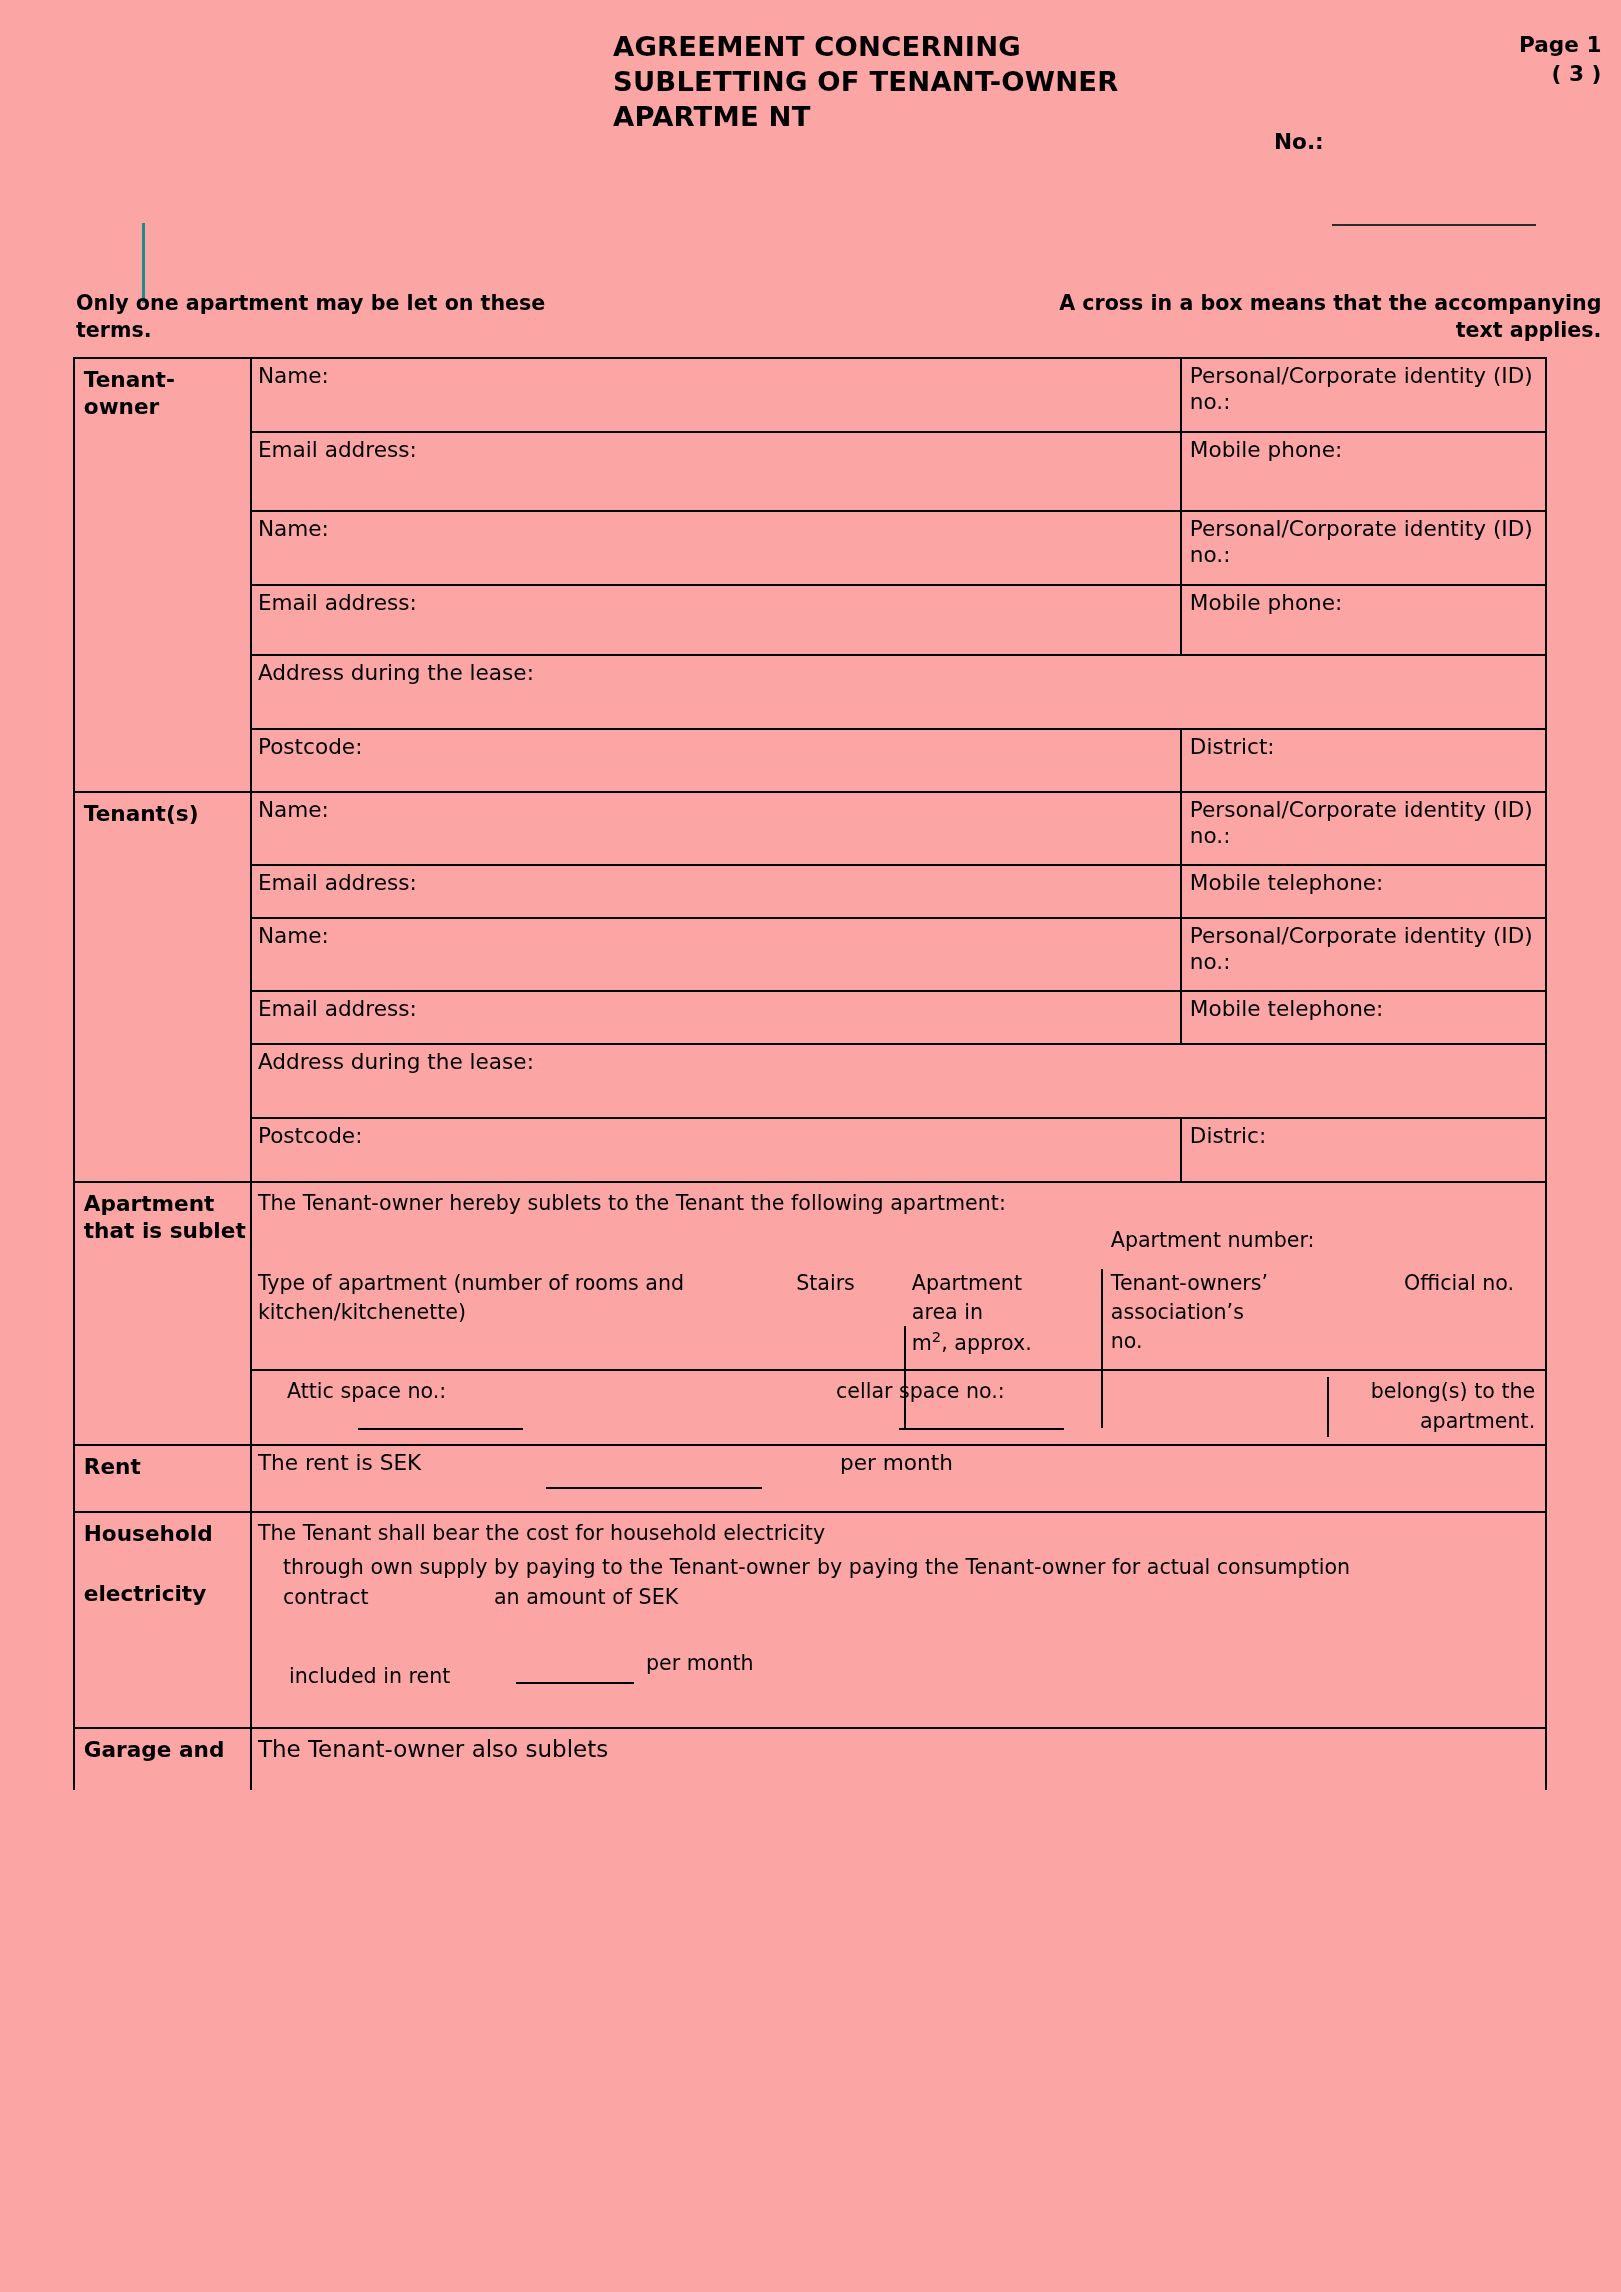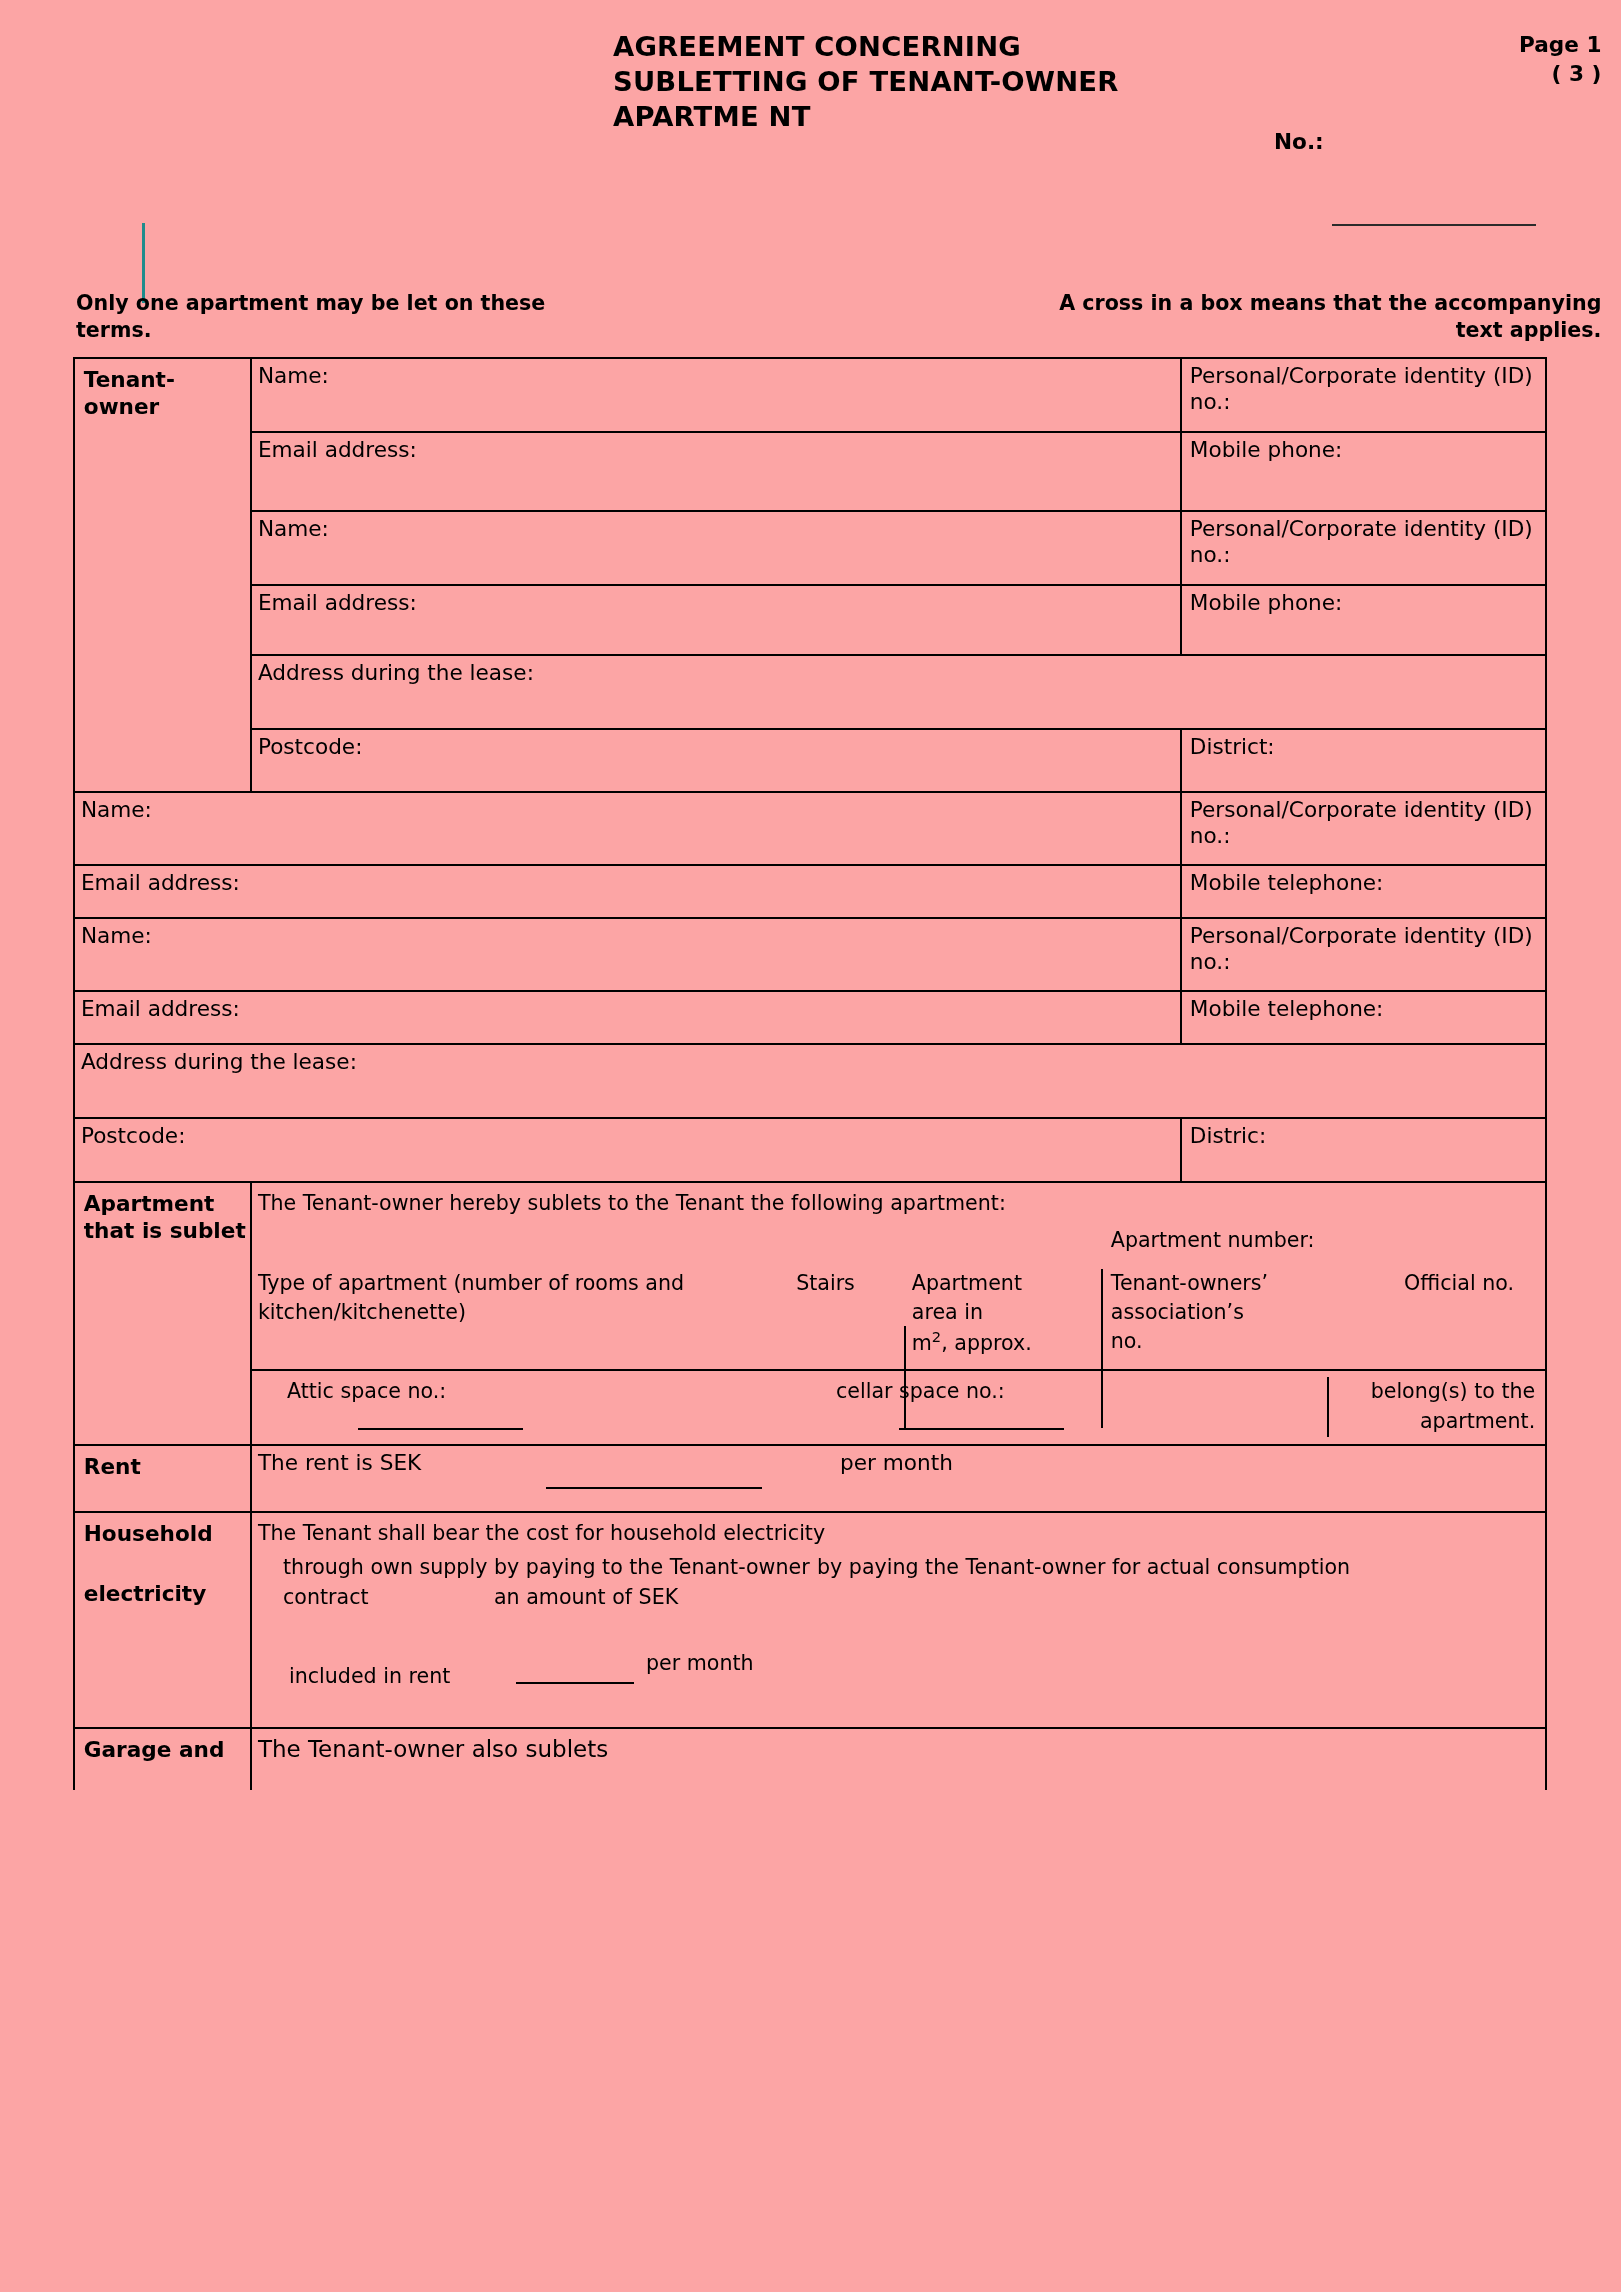--- a/index.html
+++ b/index.html
@@ -286,20 +286,21 @@
           <div class="cellL nodiv full">Address during the lease:</div>
         </div>
         <div class="srow last" style="height:61px">
           <div class="cellL">Postcode:</div>
           <div class="cellR divided">District:</div>
         </div>
       </div>
     </div>
 
     <div class="band">
+      <div class="sect-label">Tenant(s)</div>
       <div class="sect-body">
         <div class="srow" style="height:73px">
           <div class="cellL">Name:</div>
           <div class="cellR divided">Personal/Corporate identity (ID) no.:</div>
         </div>
         <div class="srow" style="height:53px">
           <div class="cellL">Email address:</div>
           <div class="cellR divided">Mobile telephone:</div>
         </div>
         <div class="srow" style="height:73px">

